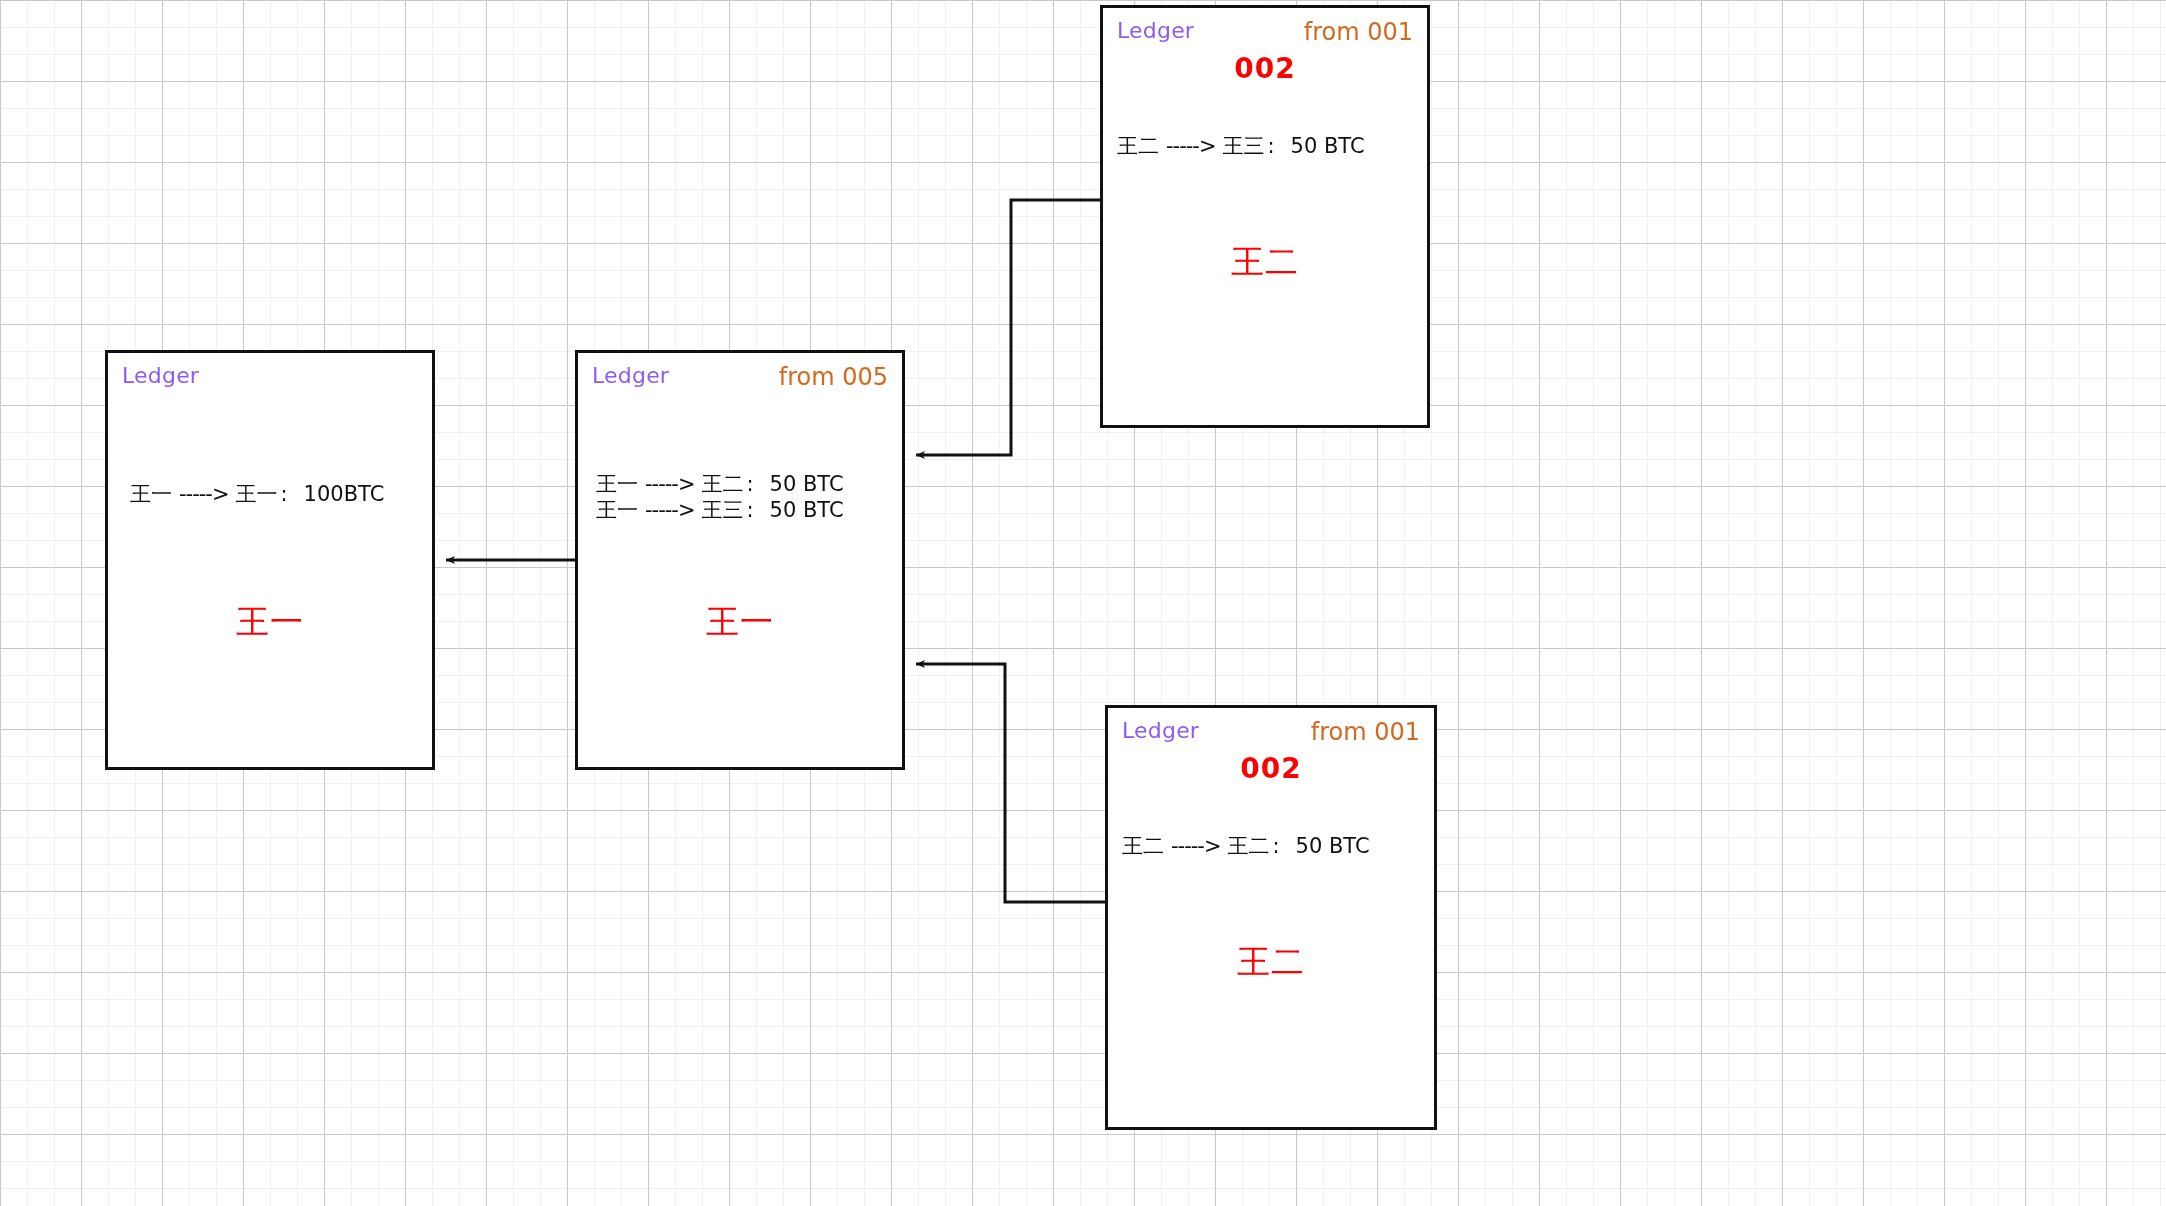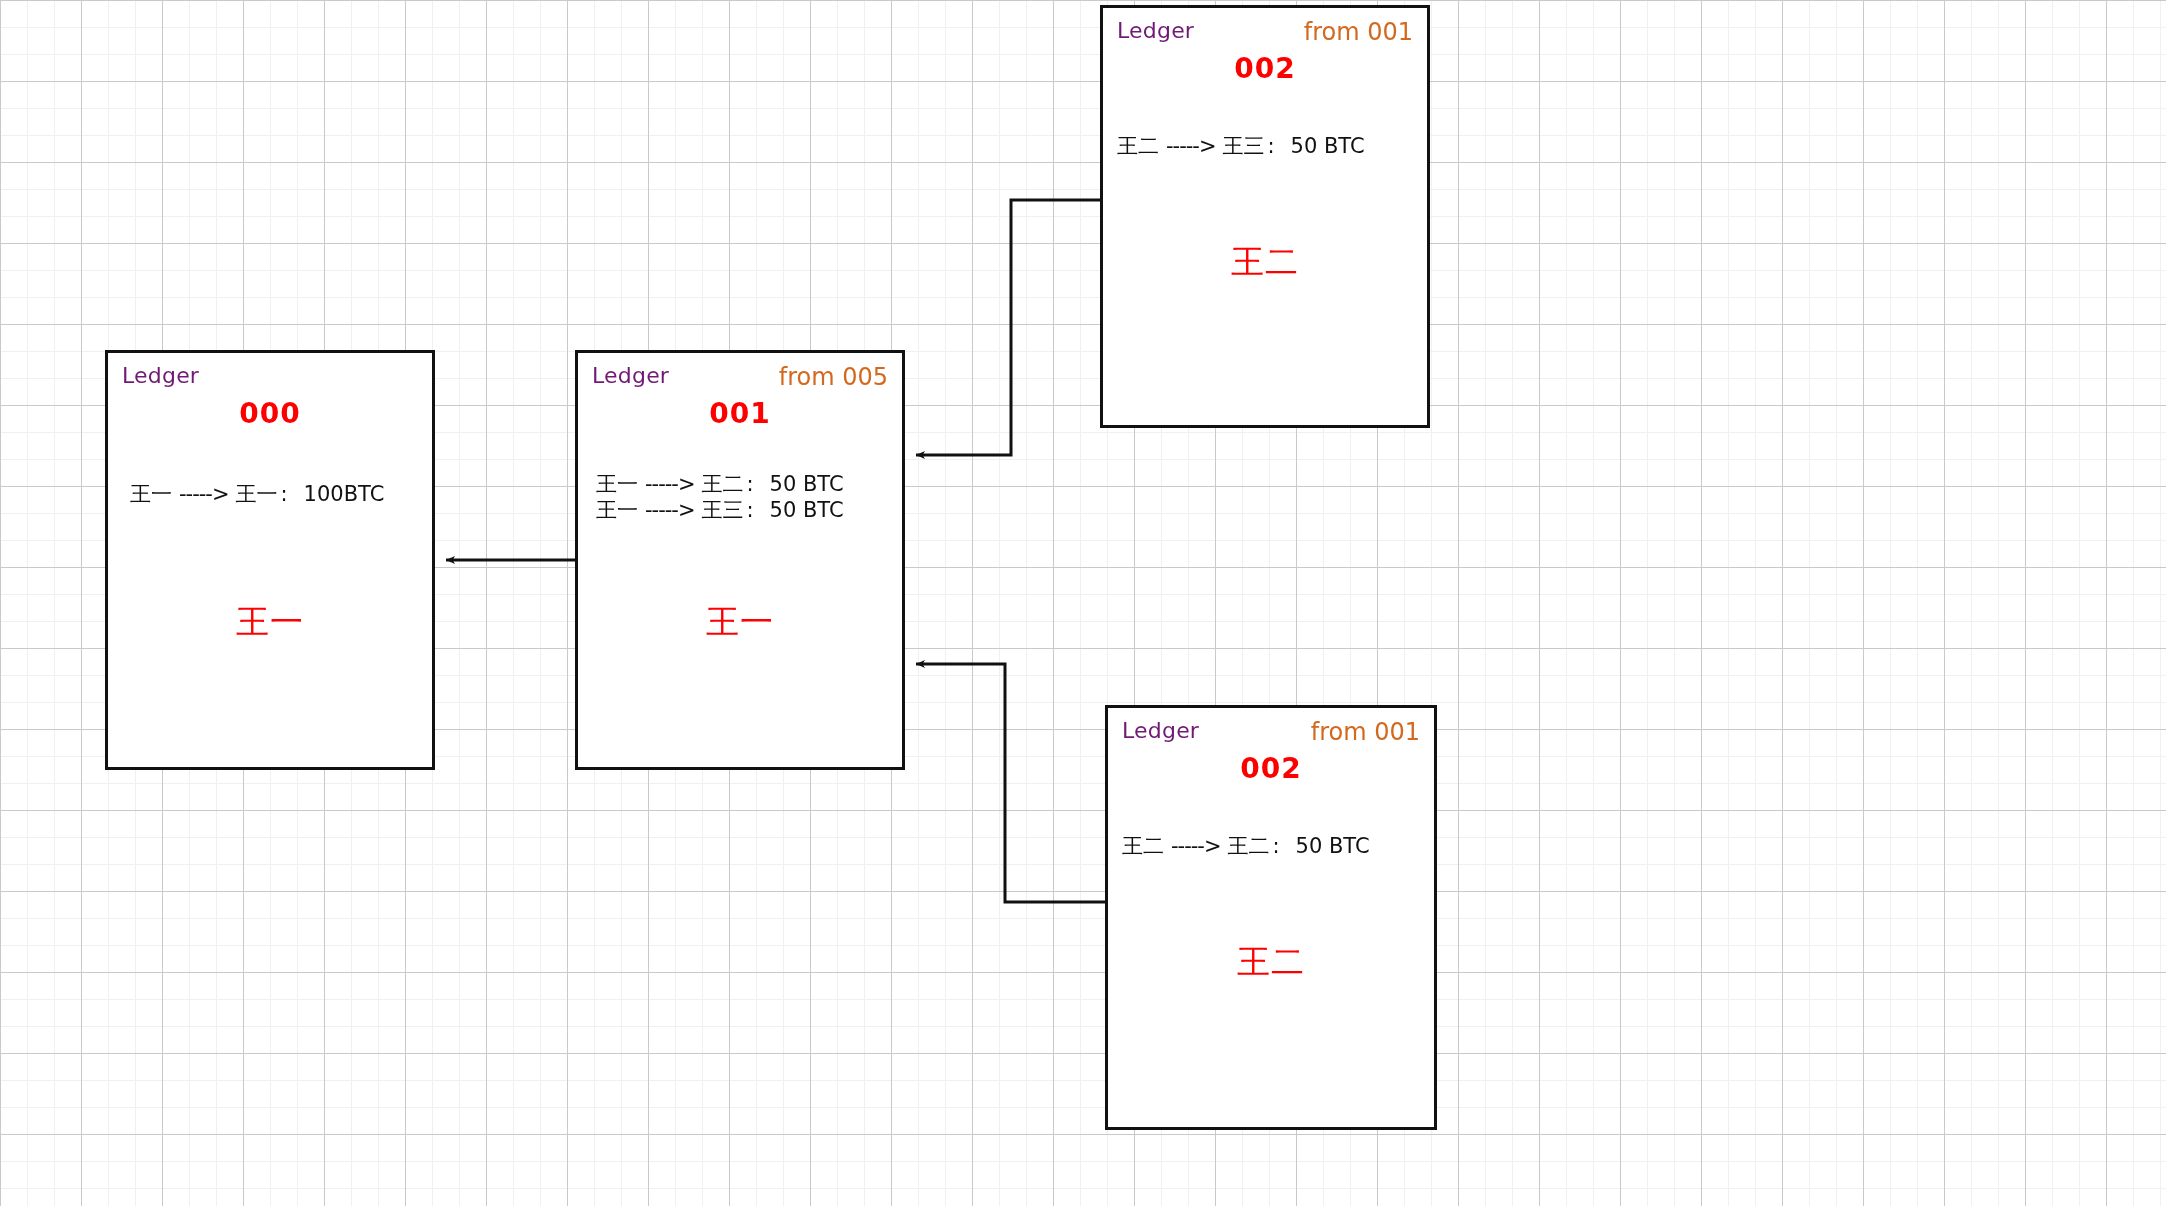--- a/index.html
+++ b/index.html
@@ -42,21 +42,21 @@
     top: 10px;
     left: 14px;
     right: 14px;
     height: 28px;
     display: flex;
     justify-content: space-between;
     align-items: flex-start;
   }
   .card-title {
     font-size: 22px;
-    color: #701a75;
+    color: #8b5cf6;
     letter-spacing: 0.2px;
     white-space: nowrap;
   }
   .card-from {
     font-size: 24px;
     color: #d2691e;
     white-space: nowrap;
   }
   .card-id {
     position: absolute;
@@ -141,39 +141,37 @@
     <g>
       <path d="M 1105 902 L 1005 902 L 1005 664 L 916 664" stroke="#111111" stroke-width="3" fill="none" stroke-linejoin="miter" marker-end="url(#arrowhead)"></path>
     </g>
   </svg>
 
   <div class="ledger-card" style="left:105px; top:350px; width:330px; height:420px;">
     <div class="card-header">
       <span class="card-title">Ledger</span>
       <span class="card-from"></span>
     </div>
-    <div class="card-id" style="top:44px;">000</div>
     <div class="tx-list" style="top:130px; padding-left:22px;">
       <div class="tx-line">
         <span class="tx-from">王一</span>
         <span class="tx-arrow">-----&gt;</span>
         <span class="tx-to">王一</span>
         <span class="tx-colon">:</span>
         <span class="tx-amount">100BTC</span>
       </div>
     </div>
     <div class="card-sig" style="top:247px;">王一</div>
   </div>
 
   <div class="ledger-card" style="left:575px; top:350px; width:330px; height:420px;">
     <div class="card-header">
       <span class="card-title">Ledger</span>
       <span class="card-from">from 005</span>
     </div>
-    <div class="card-id" style="top:44px;">001</div>
     <div class="tx-list" style="top:120px; padding-left:18px;">
       <div class="tx-line">
         <span class="tx-from">王一</span>
         <span class="tx-arrow">-----&gt;</span>
         <span class="tx-to">王二</span>
         <span class="tx-colon">:</span>
         <span class="tx-amount">50 BTC</span>
       </div>
       <div class="tx-line">
         <span class="tx-from">王一</span>

